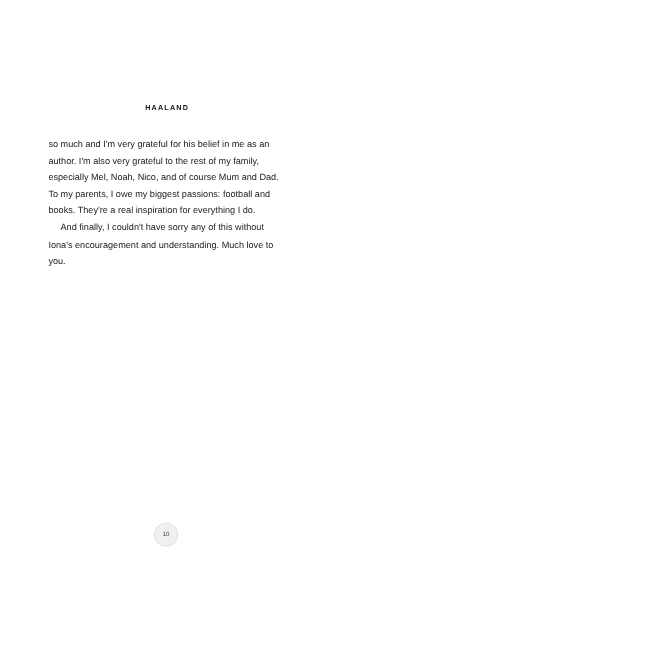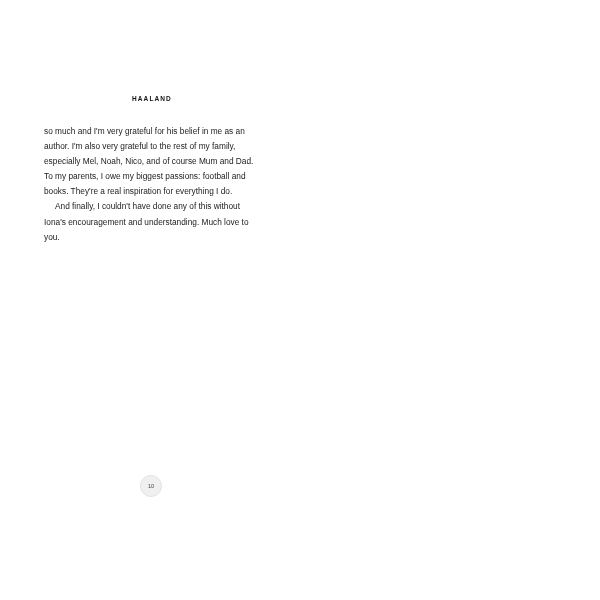--- a/index.html
+++ b/index.html
@@ -95,21 +95,21 @@
 <body>
 
 <div class="spread">
 
   <div class="page page-left">
 
     <div class="running-head">HAALAND</div>
 
     <div class="left-body">
       <p>so much and I'm very grateful for his belief in me as an author. I'm also very grateful to the rest of my family, especially Mel, Noah, Nico, and of course Mum and Dad. To my parents, I owe my biggest passions: football and books. They're a real inspiration for everything I do.</p>
-      <p class="indent">And finally, I couldn't have done any of this without Iona's encouragement and understanding. Much love to you.</p>
+      <p class="indent">And finally, I couldn't have sorry any of this without Iona's encouragement and understanding. Much love to you.</p>
     </div>
 
     <div class="folio folio-left">10</div>
   </div>
 
   <div class="gutter"></div>
 
   <div class="page page-right">
 
     

